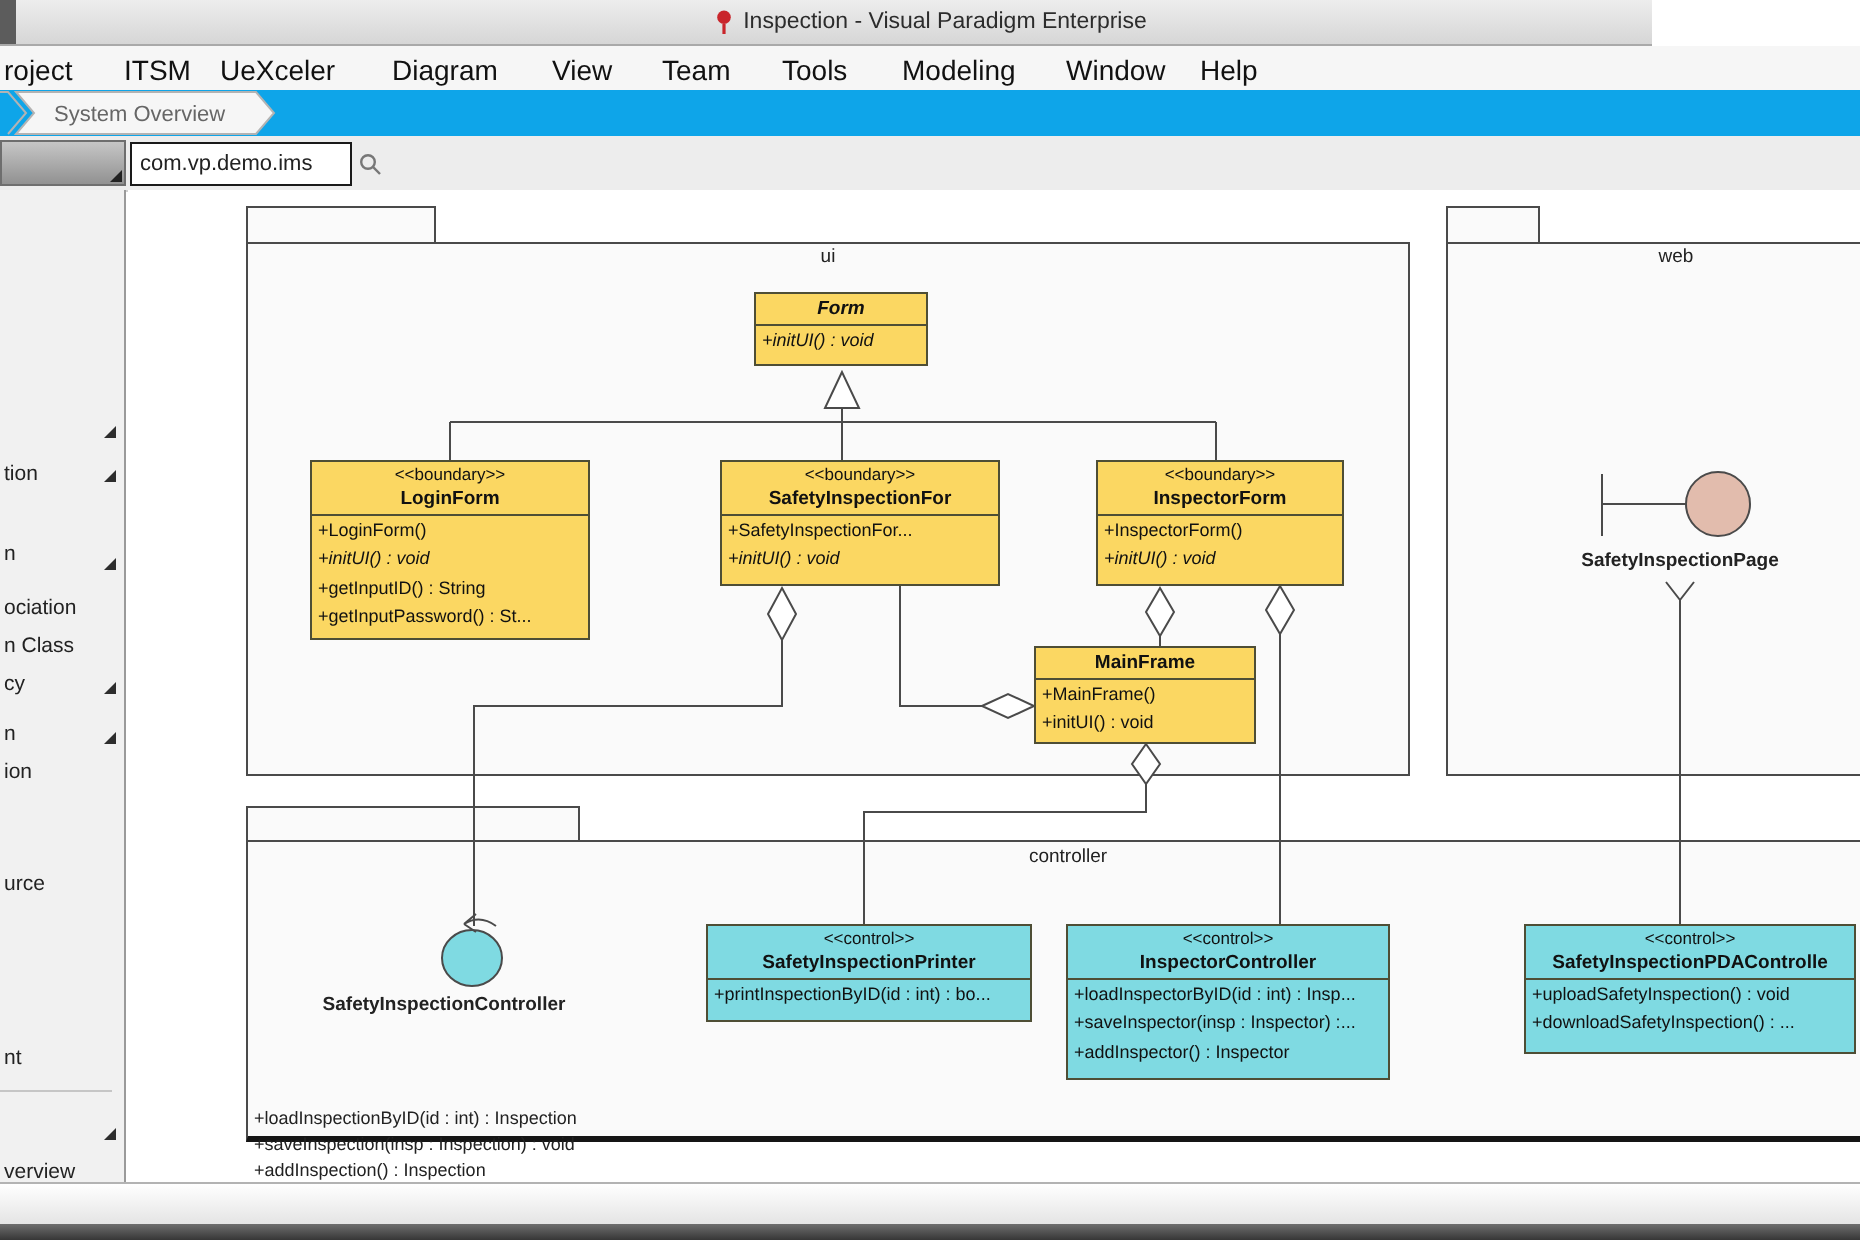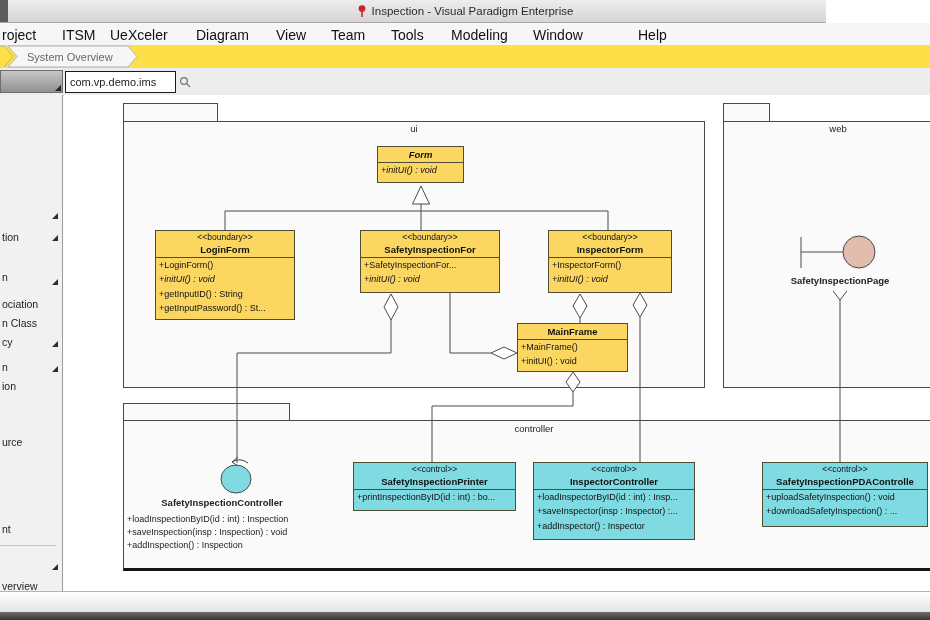--- a/index.html
+++ b/index.html
@@ -8,21 +8,21 @@
 
   
   .titlebar{position:absolute;left:0;top:0;width:826px;height:22px;
             background:linear-gradient(#ededed,#d6d6d6);border-bottom:1px solid #a9a9a9;}
   .corner-dark{position:absolute;left:0;top:0;width:8px;height:22px;background:#5c5c5c;}
   .title-wrap{position:absolute;left:0;top:0;width:930px;height:22px;
               display:flex;align-items:center;justify-content:center;gap:5px;
               font-size:11.5px;color:#2c2c2c;}
   .menubar{position:absolute;left:0;top:23px;width:930px;height:22px;background:#f6f6f6;}
   .menubar span{position:absolute;top:4px;font-size:14px;color:#111;}
-  .crumbbar{position:absolute;left:0;top:45px;width:930px;height:23px;background:#fde047;}
+  .crumbbar{position:absolute;left:0;top:45px;width:930px;height:23px;background:#0ea5e9;}
   .tabstrip{position:absolute;left:0;top:68px;width:930px;height:27px;background:#ededed;
             border-bottom:1px solid #d0d0d0;}
   .corner-btn{position:absolute;left:0;top:2px;width:63px;height:23px;
               background:linear-gradient(#c6c6c6,#919191);border:1px solid #6e6e6e;box-sizing:border-box;}
   .corner-fold{position:absolute;right:1px;bottom:1px;width:0;height:0;
                border-left:6px solid transparent;border-bottom:6px solid #222;}
   .doc-tab{position:absolute;left:65px;top:3px;width:111px;height:22px;background:#fff;
            border:1px solid #1a1a1a;box-sizing:border-box;font-size:11px;
            display:flex;align-items:center;padding-left:4px;}
 
@@ -45,21 +45,21 @@
   .yellow{background:var(--class-yellow,#FBD762);}
   .cyan{background:var(--class-cyan,#7FDAE2);}
   .hdr{text-align:center;border-bottom:1px solid #4e4e35;padding:1px 0;}
   .st{font-size:8.5px;line-height:11px;}
   .nm{font-size:9.5px;font-weight:700;line-height:13px;white-space:nowrap;overflow:hidden;}
   .m{font-size:9px;line-height:14.4px;padding-left:3px;white-space:nowrap;overflow:hidden;}
   .it{font-style:italic;}
   .abstract .nm{font-style:italic;}
 
   .free-bold{position:absolute;font-weight:700;font-size:9.5px;text-align:center;white-space:nowrap;}
-  .free-op{position:absolute;font-size:9px;white-space:nowrap;}
+  .free-op{position:absolute;font-size:9px;white-space:nowrap;margin-top:40px;}
 
   
   .statusbar{position:absolute;left:0;top:591px;width:930px;height:21px;
              border-top:1px solid #b3b3b3;background:linear-gradient(#ffffff,#e3e3e3);}
   .bottomband{position:absolute;left:0;top:612px;width:930px;height:8px;
               background:linear-gradient(#6e6e6e,#363636);}
 </style>
 </head>
 <body>
 
@@ -79,21 +79,21 @@
   <div class="menubar">
     <span style="left:2px">roject</span>
     <span style="left:62px">ITSM</span>
     <span style="left:110px">UeXceler</span>
     <span style="left:196px">Diagram</span>
     <span style="left:276px">View</span>
     <span style="left:331px">Team</span>
     <span style="left:391px">Tools</span>
     <span style="left:451px">Modeling</span>
     <span style="left:533px">Window</span>
-    <span style="left:638px">Help</span>
+    <span style="left:600px">Help</span>
   </div>
 
   <div class="crumbbar">
     <svg width="170" height="23" viewBox="0 0 170 23">
       <path d="M -4,1 L 4,1 L 13,11.5 L 4,22" fill="none" stroke="#b3b3b3"></path>
       <polygon points="8,1 128,1 137,11.5 128,22 8,22 17,11.5" fill="#f6f6f6" stroke="#b3b3b3"></polygon>
       <text x="27" y="15.5" font-size="11" fill="#666">System Overview</text>
     </svg>
   </div>
 

